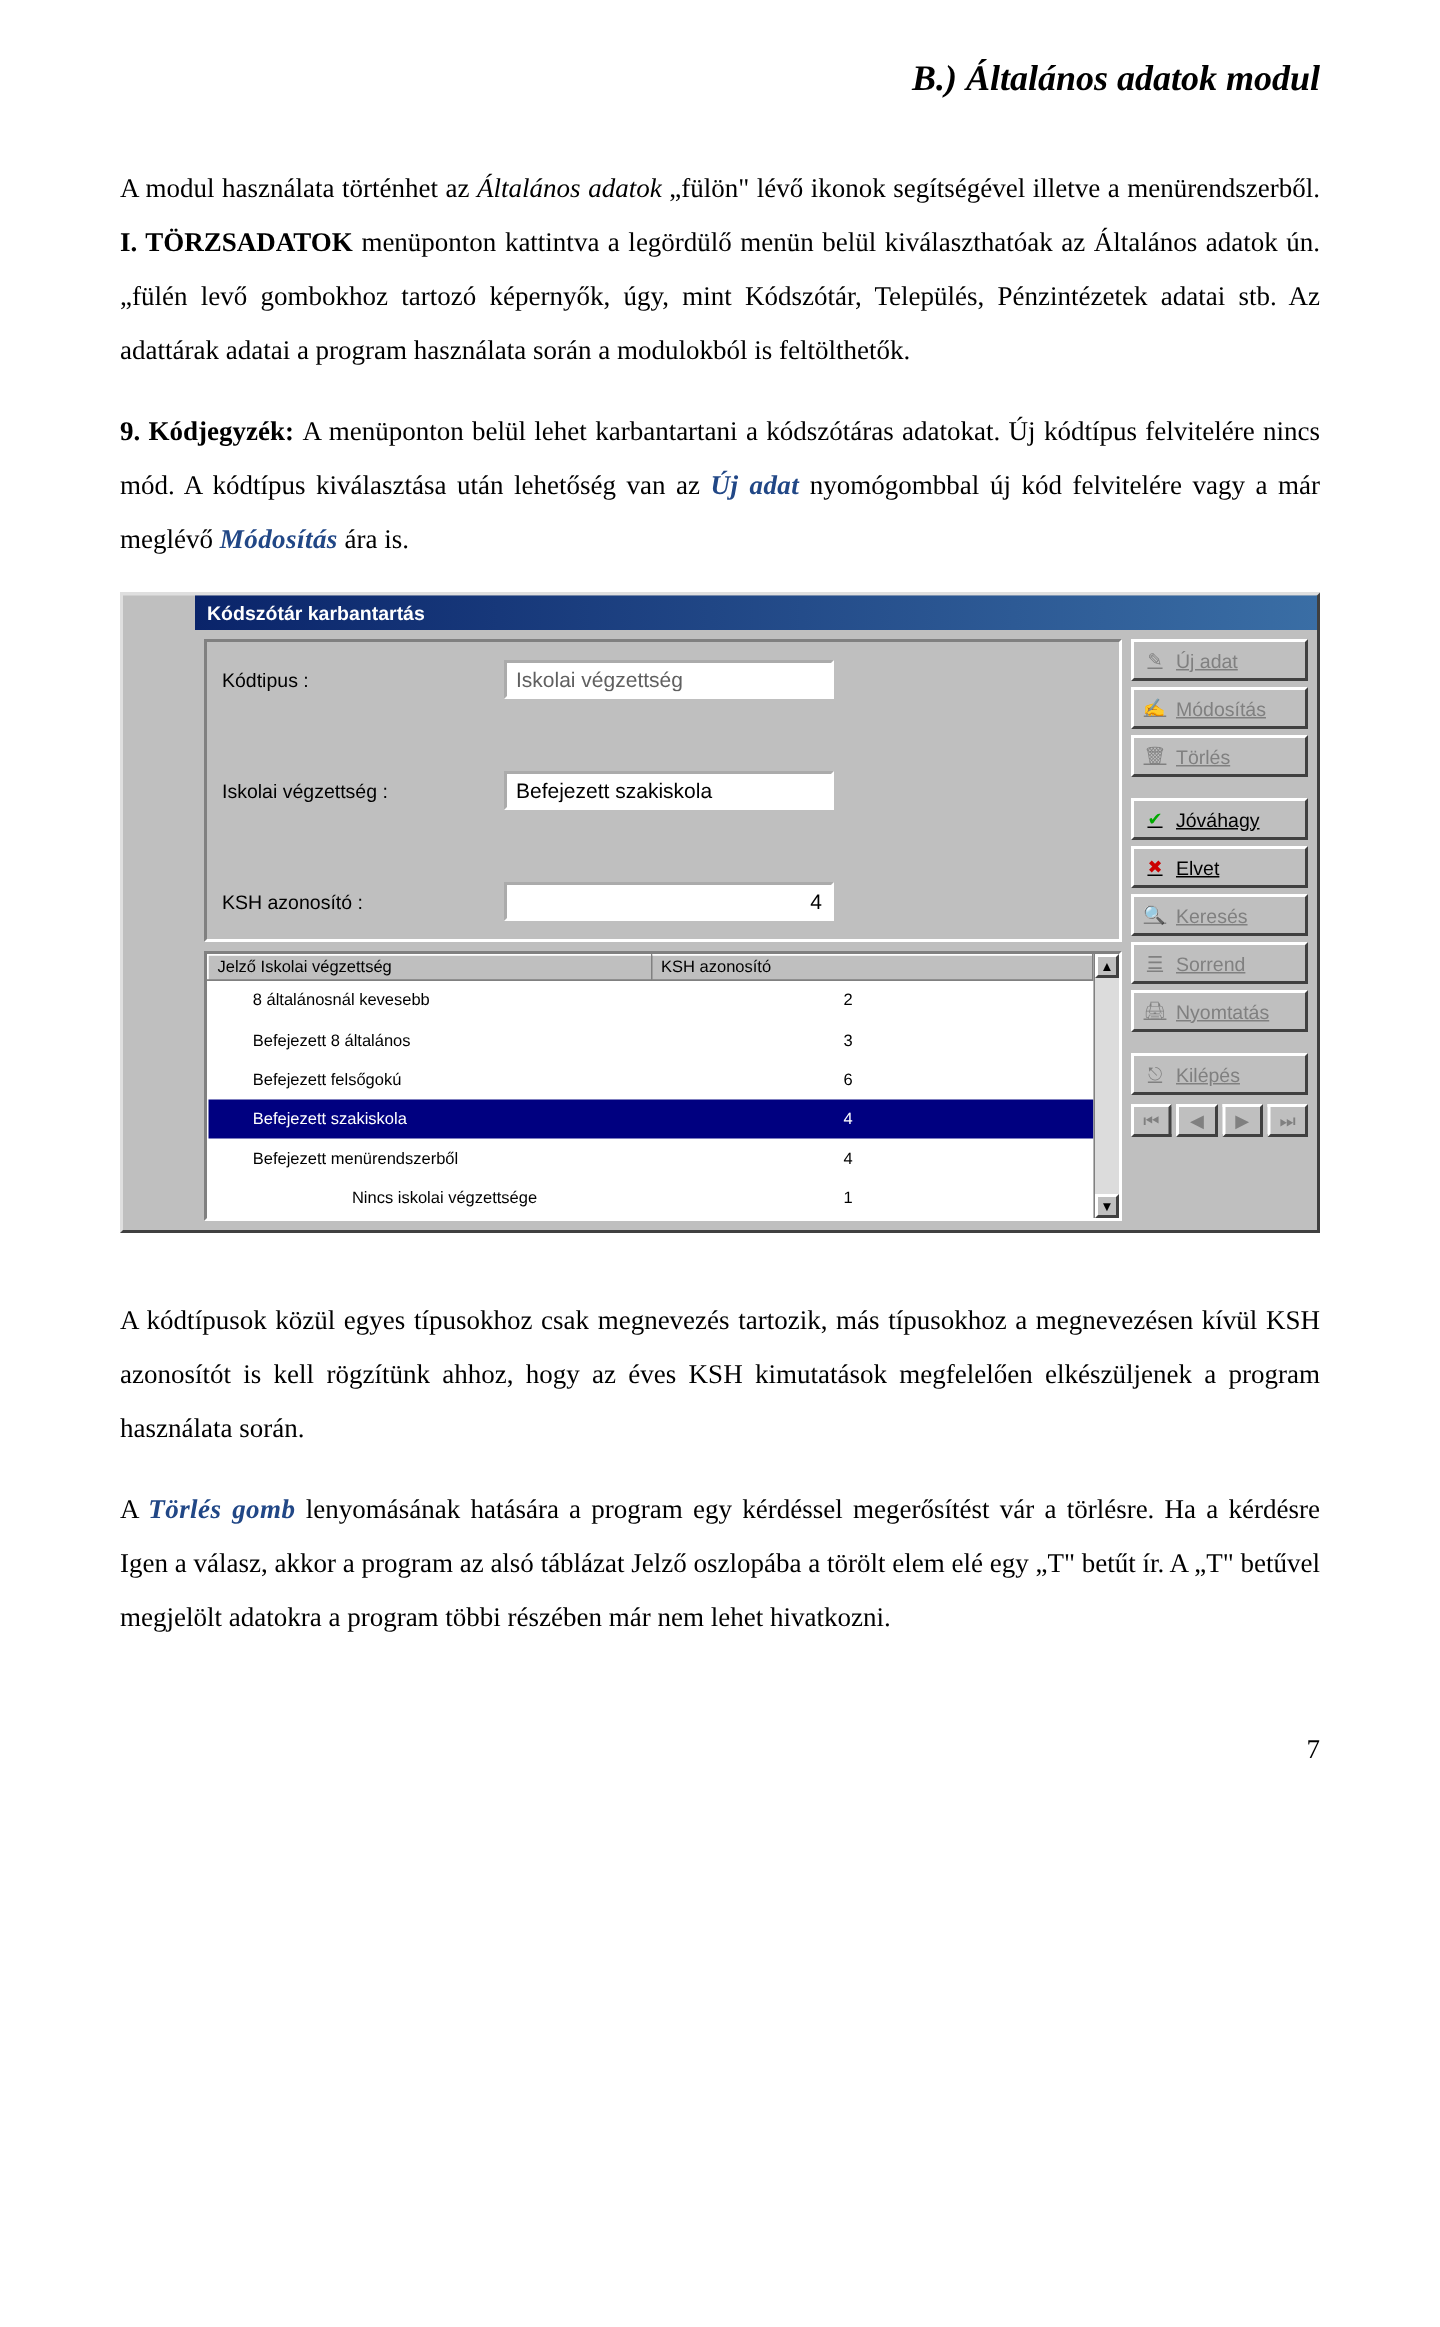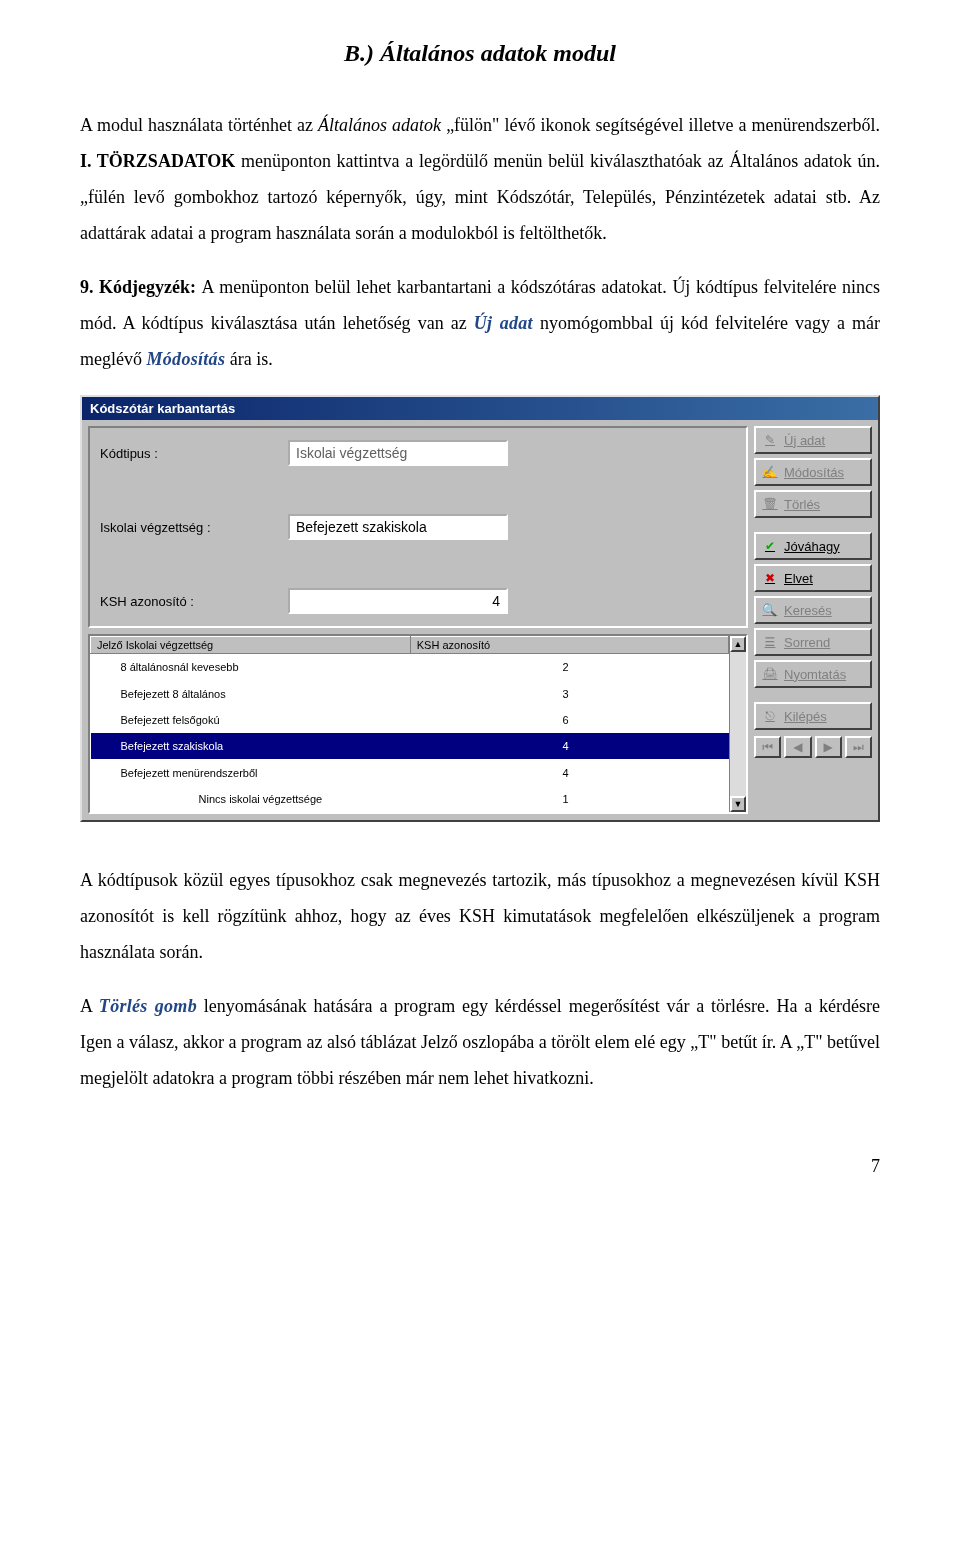--- a/index.html
+++ b/index.html
@@ -6,21 +6,21 @@
     body {
       font-family: "Times New Roman", Times, serif;
       background: #ffffff;
       width: 960px;
       margin: 0 auto;
       padding: 40px 80px 40px 80px;
       color: #000;
       font-size: 18px;
     }
     h1.title {
-      text-align: center;
+      text-align: right;
       font-weight: bold;
       font-style: italic;
       font-size: 24px;
       margin-bottom: 40px;
     }
     p.body {
       line-height: 2.0;
       text-align: justify;
       margin-bottom: 18px;
     }
@@ -37,20 +37,21 @@
     }
     
     .win95 {
       font-family: Tahoma, Arial, sans-serif;
       font-size: 13px;
       border: 2px solid;
       border-color: #dfdfdf #404040 #404040 #dfdfdf;
       background: #bfbfbf;
       width: 800px;
       margin: 13px auto;
+      padding-left: 48px;
     }
     .titlebar {
       background: linear-gradient(to right, #0a246a, #3a6ea5);
       color: #fff;
       font-weight: bold;
       padding: 4px 8px;
       font-size: 13px;
     }
     .winbody {
       display: flex;

